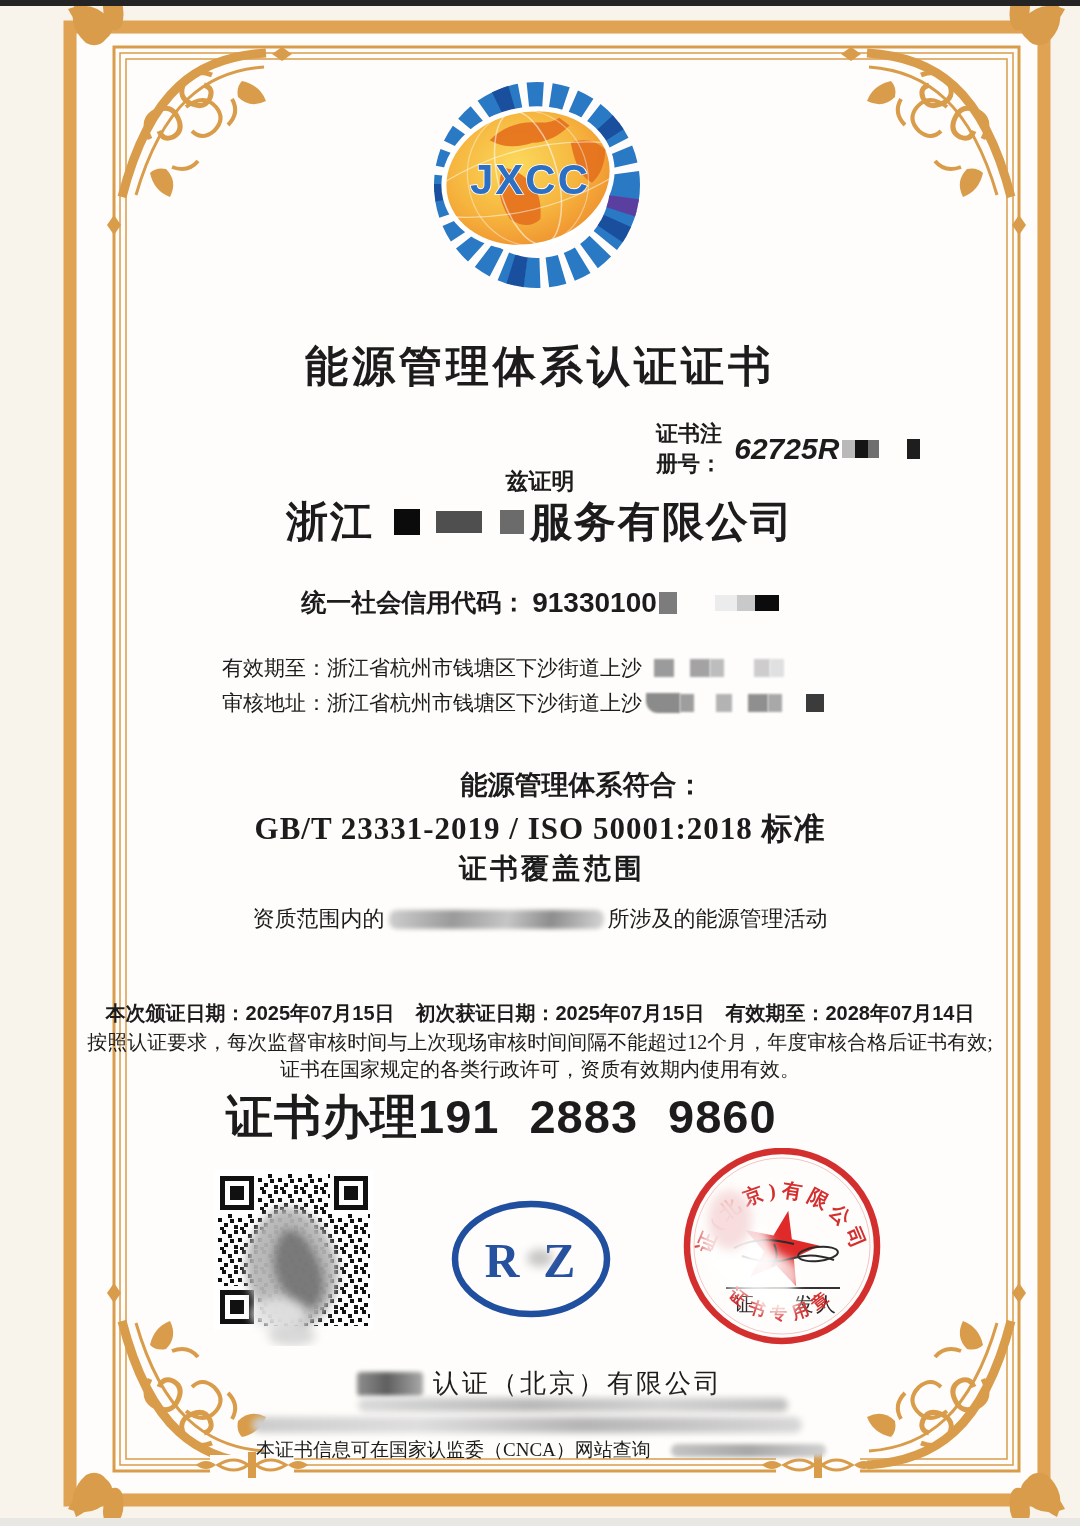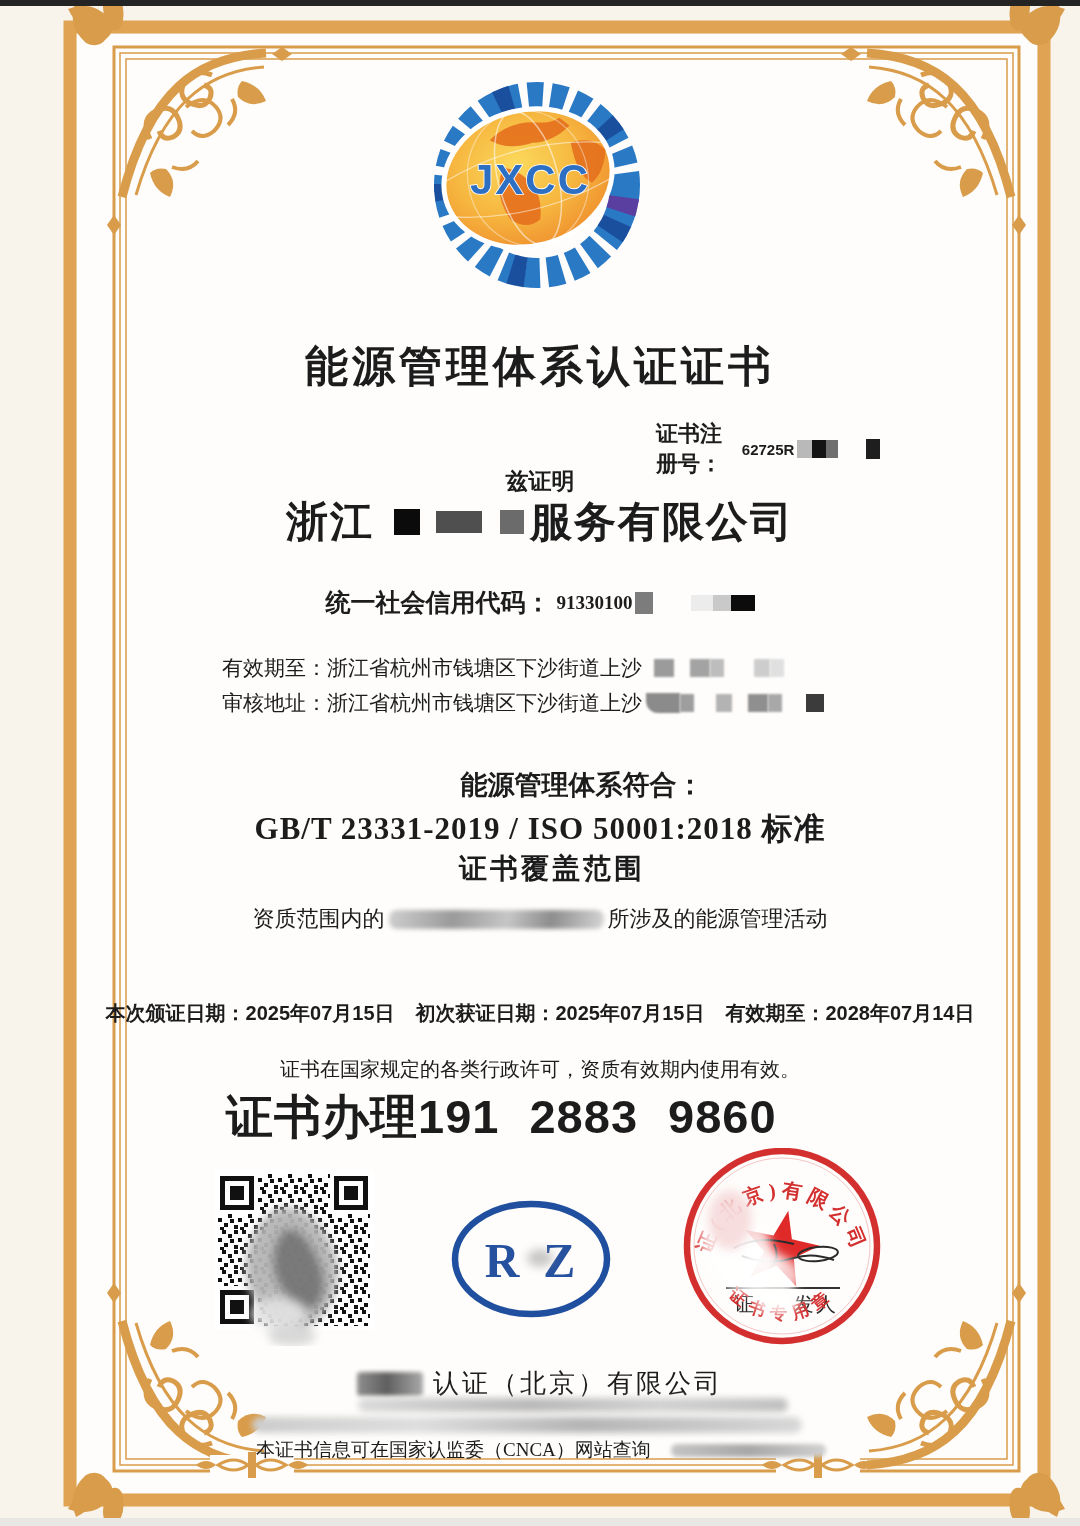--- a/index.html
+++ b/index.html
@@ -9,25 +9,25 @@
   .abs{position:absolute;}
   .ctr{left:0;width:1080px;text-align:center;}
   .row{display:flex;align-items:center;justify-content:center;}
   .redact{display:inline-block;vertical-align:middle;}
   .blurred{filter:blur(1px);}
   
   .edge-top{top:0;left:0;width:1080px;height:6px;background:#242424;}
   .edge-bottom{top:1518px;left:0;width:1080px;height:8px;background:#e8e7e4;}
   .title{top:338px;font-size:43px;font-weight:700;letter-spacing:4px;}
   .regline{top:419px;left:656px;font-size:22px;font-weight:700;display:flex;align-items:center;}
-  .regline .num{font-family:"Liberation Sans","DejaVu Sans",sans-serif;font-size:15px;margin-left:0;}
+  .regline .num{font-family:"Liberation Sans","DejaVu Sans",sans-serif;font-size:30px;margin-left:0;font-style:italic;}
   .certify{top:466px;font-size:23px;font-weight:700;}
   .company{top:494px;font-size:42px;font-weight:700;letter-spacing:2px;}
   .credit{top:586px;font-size:25px;font-weight:700;}
-  .credit .num{font-family:Liberation Serif, serif;font-size:19px;margin-left:6px;}
+  .credit .num{font-family:Liberation Sans, sans-serif;font-size:28px;margin-left:6px;}
   .addr{top:650px;left:222px;font-size:21px;}
   .addr .arow{display:flex;align-items:center;height:35px;}
   .sysheading{top:767px;font-size:27px;font-weight:700;padding-left:42px;}
   .standard{top:808px;font-size:31px;font-weight:700;letter-spacing:1px;}
   .scopeheading{top:850px;font-size:28px;font-weight:700;letter-spacing:3px;margin-left:12px;}
   .scopeline{top:930px;font-size:22px;}
   .smear{display:inline-block;border-radius:8px;
          background:linear-gradient(100deg,#cfcfcf,#9a9a9a 30%,#c6c6c6 55%,#8d8d8d 75%,#d6d6d6);
          filter:blur(2px);}
   .dates{top:1000px;font-size:20px;font-weight:700;}
@@ -191,20 +191,21 @@
     <span>资质范围内的</span>
     <span class="smear" style="width:215px;height:19px;margin:0 4px;"></span>
     <span>所涉及的能源管理活动</span>
   </div>
 
   <div class="abs ctr dates">
     <span>本次颁证日期：</span><span class="d">2025年07月15日</span><span class="gap"></span>
     <span>初次获证日期：</span><span class="d">2025年07月15日</span><span class="gap"></span>
     <span>有效期至：</span><span class="d">2028年07月14日</span>
   </div>
+  <div class="abs ctr note note1">按照认证要求，每次监督审核时间与上次现场审核时间间隔不能超过12个月，年度审核合格后证书有效;</div>
   <div class="abs ctr note note2">证书在国家规定的各类行政许可，资质有效期内使用有效。</div>
 
   <div class="abs watermark">证书办理191 2883 9860</div>
 
   <svg class="abs qr" viewBox="0 0 160 176">
     <defs>
       <pattern id="qrp" width="20" height="20" patternUnits="userSpaceOnUse">
         <rect x="0" y="0" width="4" height="4" fill="#111"></rect>
         <rect x="8" y="0" width="4" height="4" fill="#111"></rect>
         <rect x="14" y="4" width="4" height="4" fill="#111"></rect>

